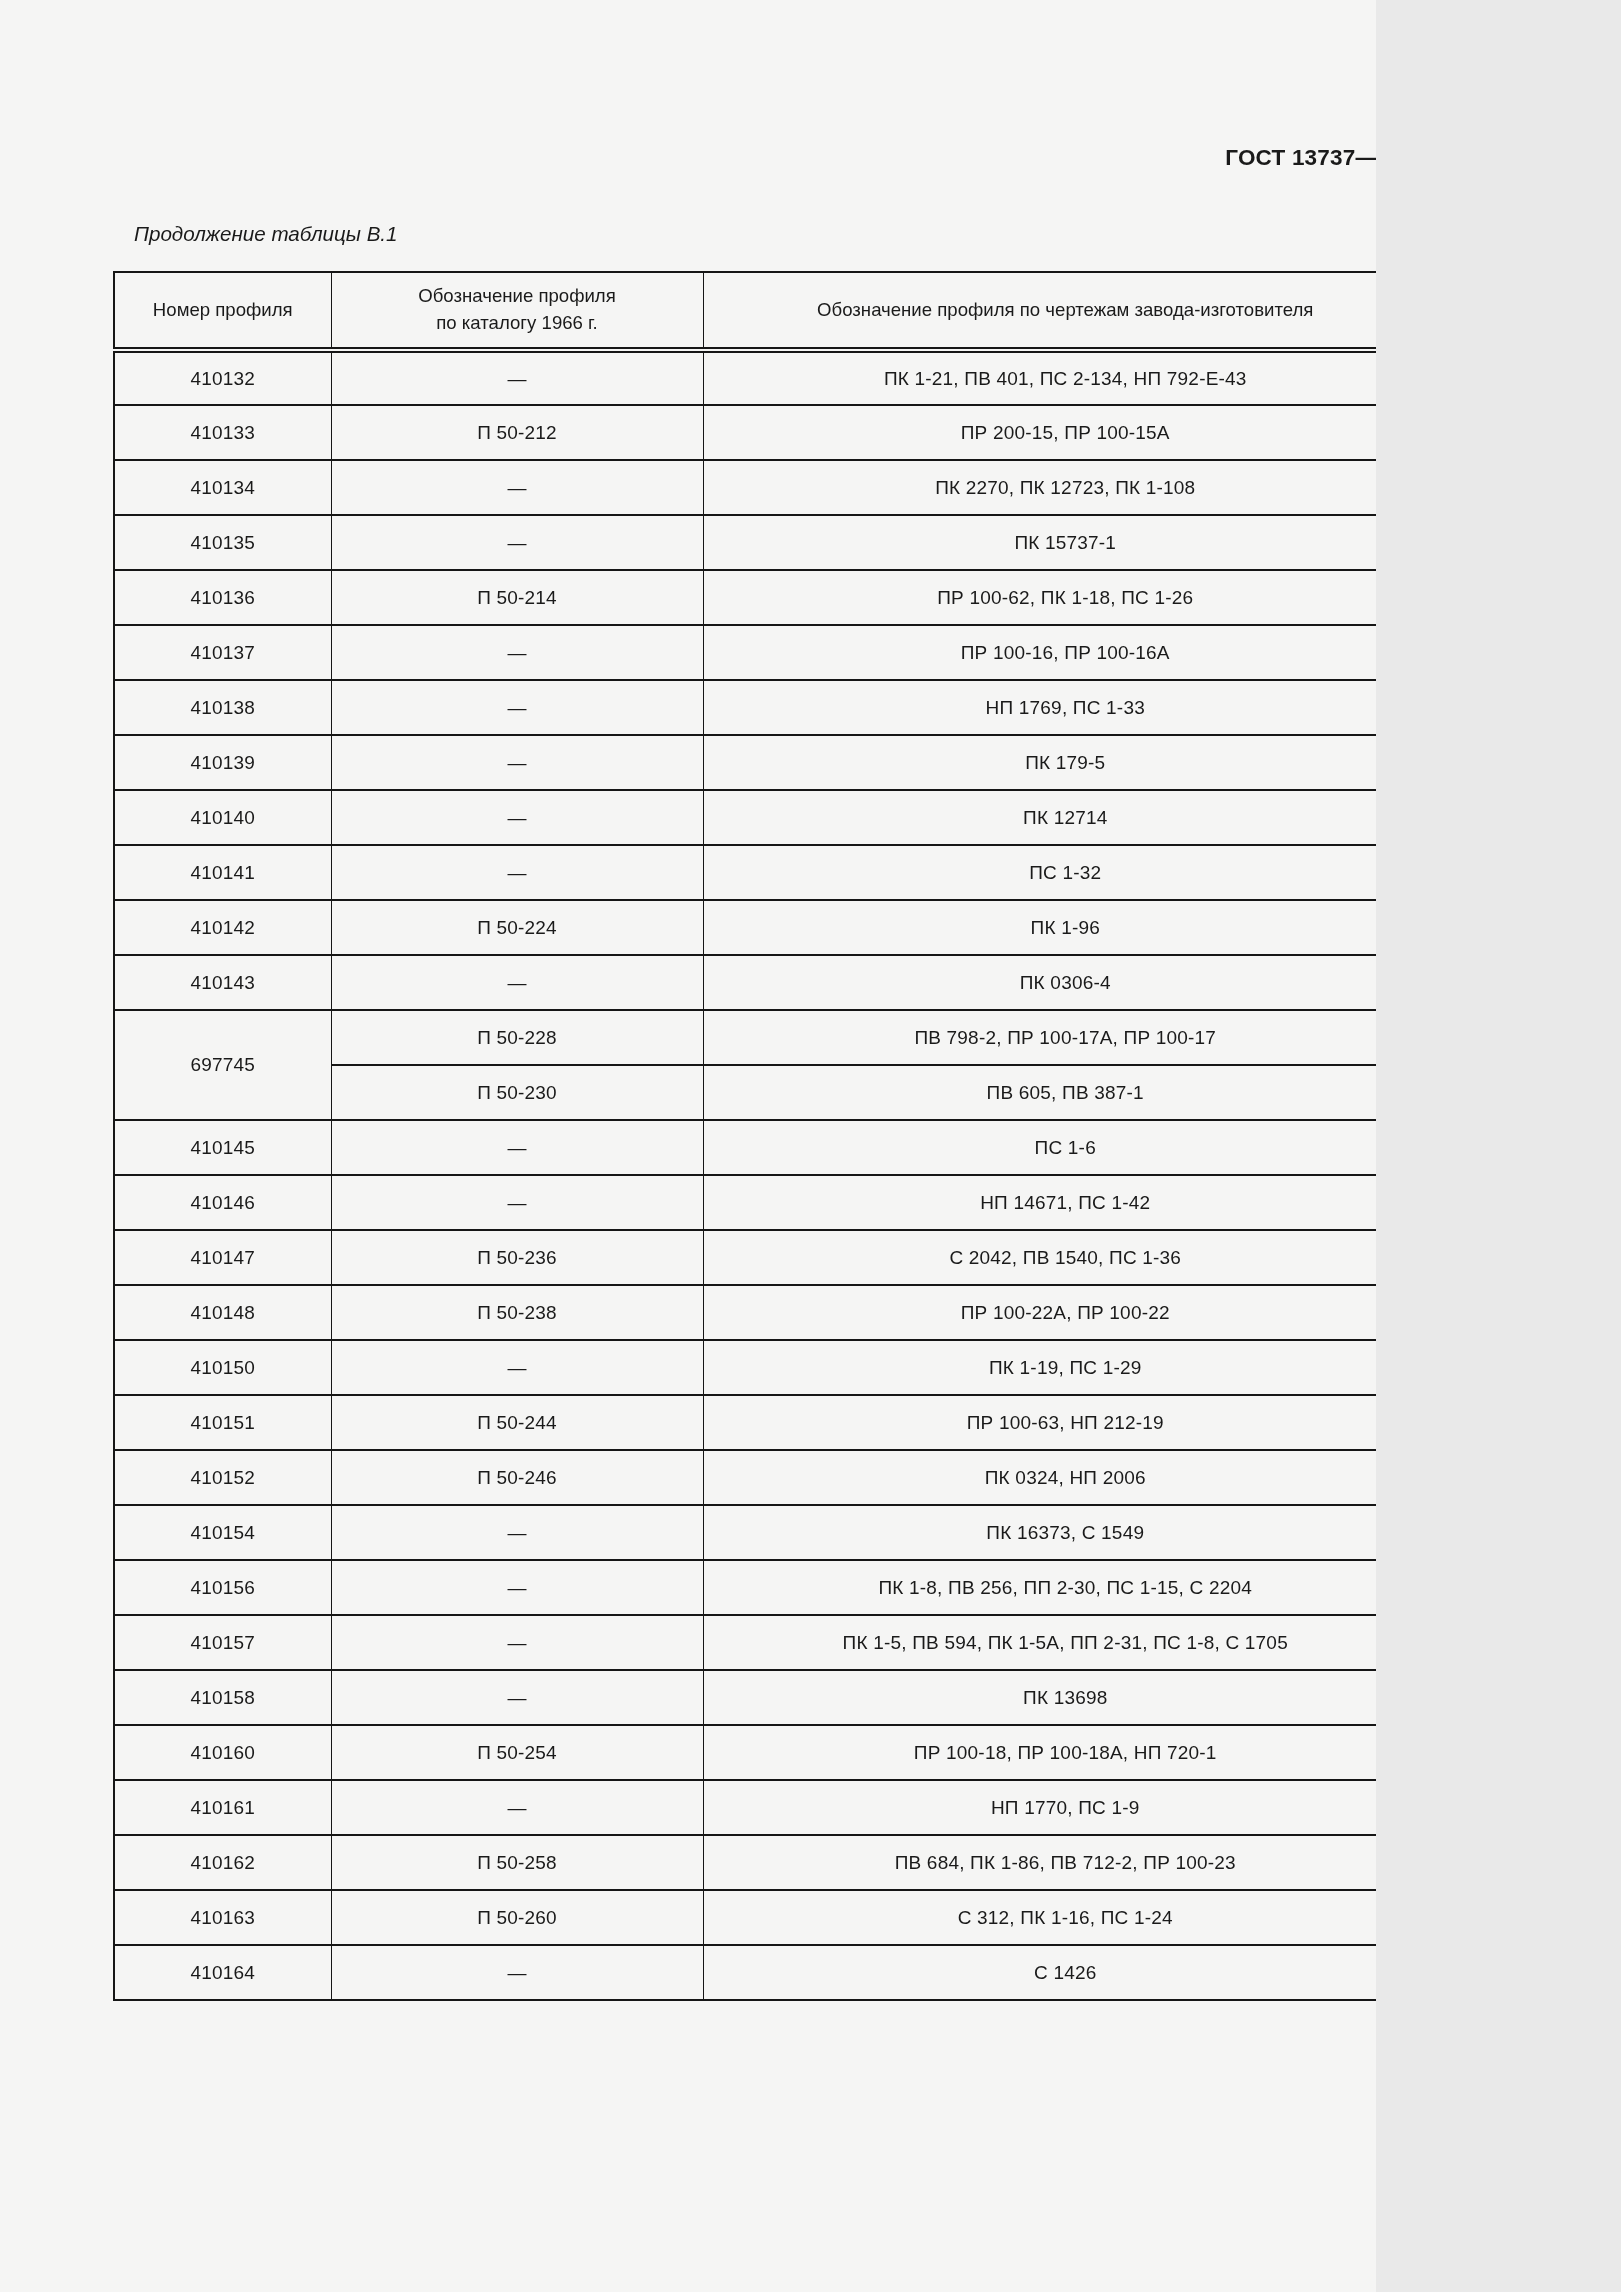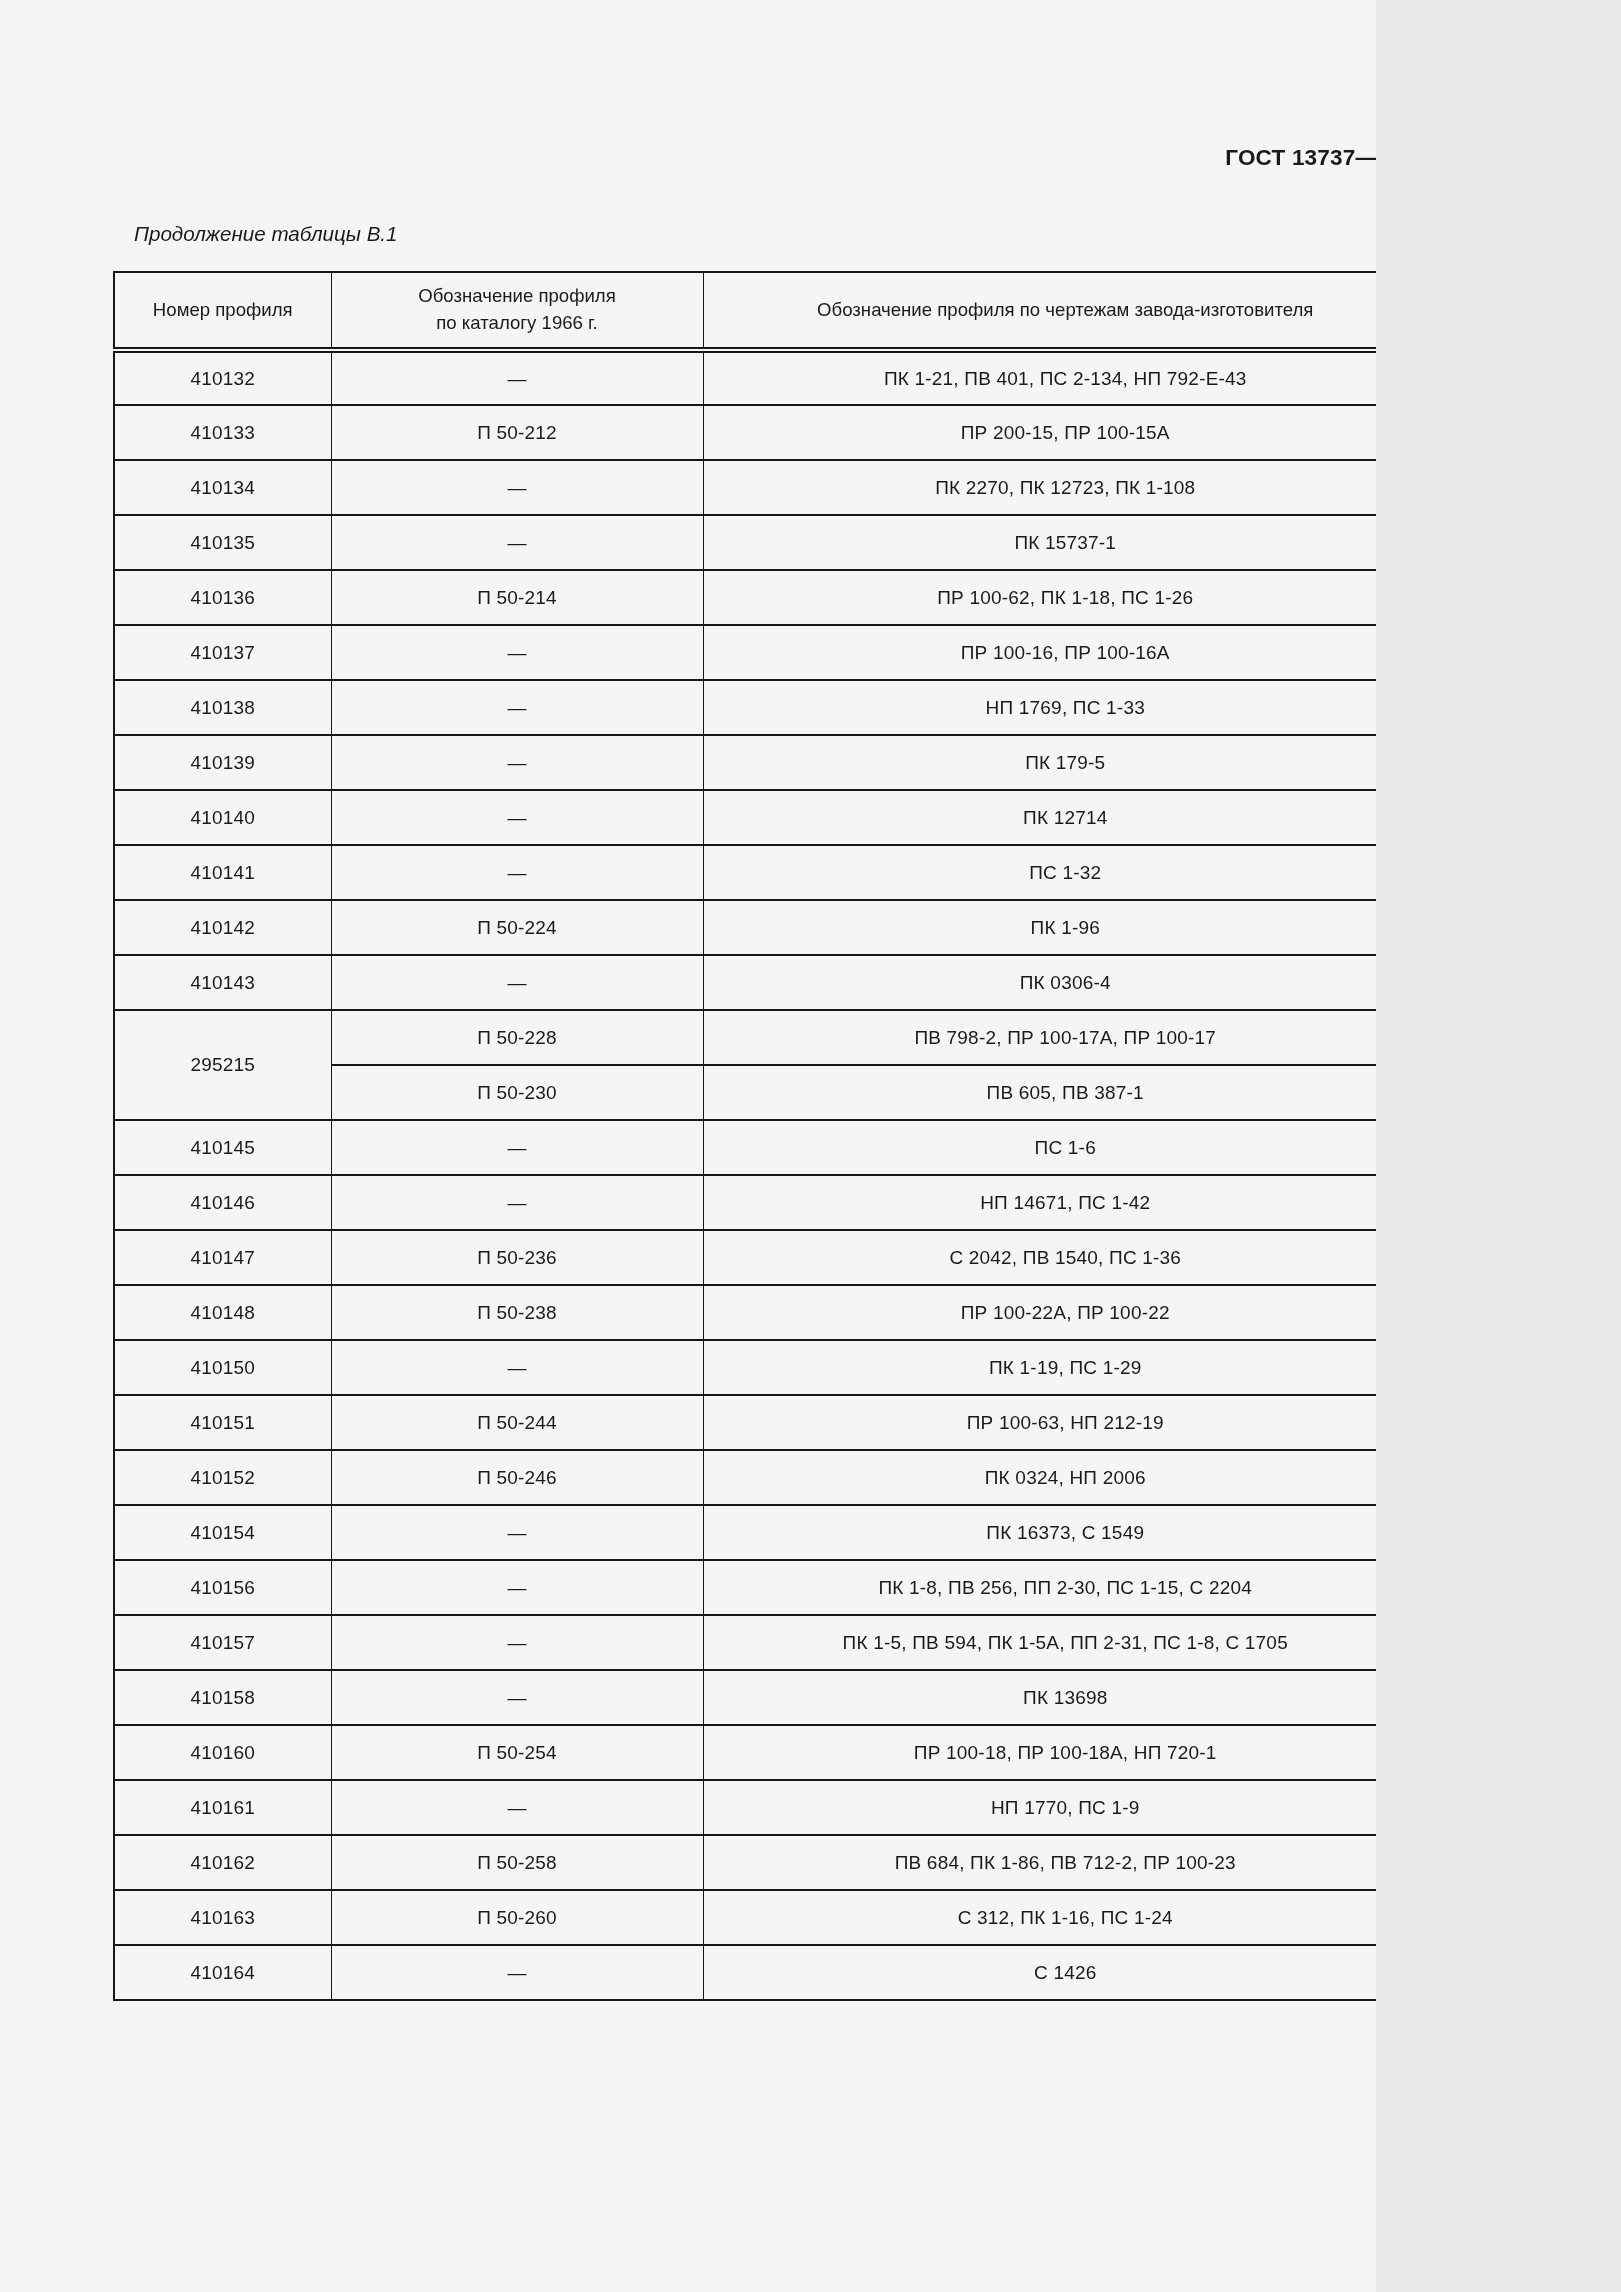--- a/index.html
+++ b/index.html
@@ -156,21 +156,21 @@
             <td>410142</td>
             <td>П 50-224</td>
             <td>ПК 1-96</td>
           </tr>
           <tr>
             <td>410143</td>
             <td>—</td>
             <td>ПК 0306-4</td>
           </tr>
           <tr>
-            <td rowspan="2">295215</td>
+            <td rowspan="2">697745</td>
             <td>П 50-228</td>
             <td>ПВ 798-2, ПР 100-17А, ПР 100-17</td>
           </tr>
           <tr>
             <td>П 50-230</td>
             <td>ПВ 605, ПВ 387-1</td>
           </tr>
           <tr>
             <td>410145</td>
             <td>—</td>

